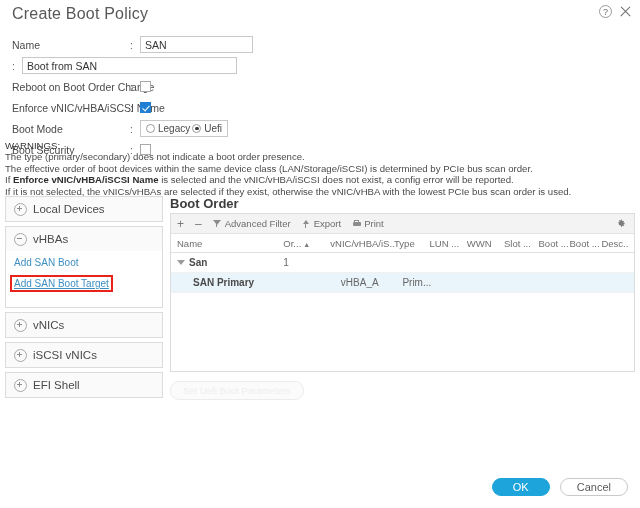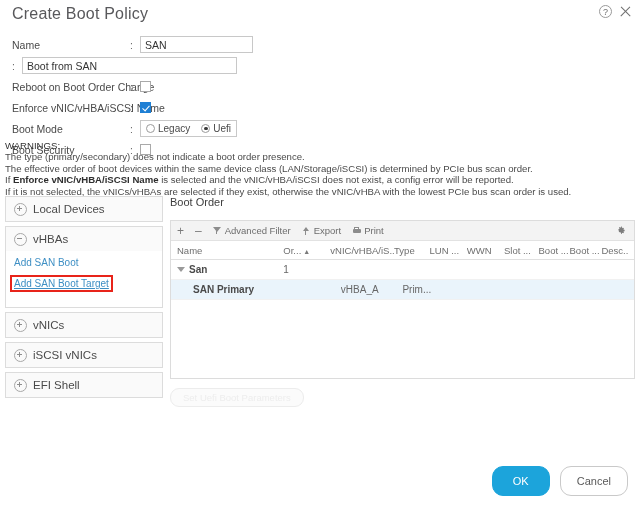--- a/index.html
+++ b/index.html
@@ -124,21 +124,21 @@
     transform: rotate(42deg);
   }
 
   .radio-group {
     display: inline-flex;
     align-items: center;
     border: 1px solid #c8c8c8;
     background: #fff;
     height: 17px;
     padding: 0 5px;
-    gap: 11px;
+    gap: 2px;
     box-sizing: border-box;
   }
   .radio-item {
     display: inline-flex;
     align-items: center;
     gap: 3px;
     font-size: 10px;
     color: #4a4a4a;
     cursor: pointer;
     white-space: nowrap;
@@ -239,24 +239,24 @@
     margin-left: -2px;
   }
 
   
   .boot-panel {
     position: absolute;
     left: 170px; top: 196px;
     width: 465px;
   }
   .boot-title {
-    font-size: 11px;
-    font-weight: normal;
+    font-size: 13px;
+    font-weight: bold;
     color: #3d3d3d;
-    margin-bottom: 12px;
+    margin-bottom: 2px;
   }
   .table-box {
     border: 1px solid #dcdcdc;
     background: #fff;
     width: 465px;
     box-sizing: border-box;
   }
   .table-toolbar {
     display: flex;
     align-items: center;
@@ -435,21 +435,21 @@
   }
 
   
   .footer {
     position: absolute;
     right: 12px; bottom: 12px;
     display: flex;
     gap: 10px;
   }
   .btn {
-    height: 30px;
+    height: 18px;
     min-width: 58px;
     border-radius: 11px;
     font-size: 11px;
     font-family: "Liberation Sans", sans-serif;
     cursor: pointer;
     border: 1px solid transparent;
     padding: 0 16px;
     margin-top: 29px;
   }
   .btn-ok {

